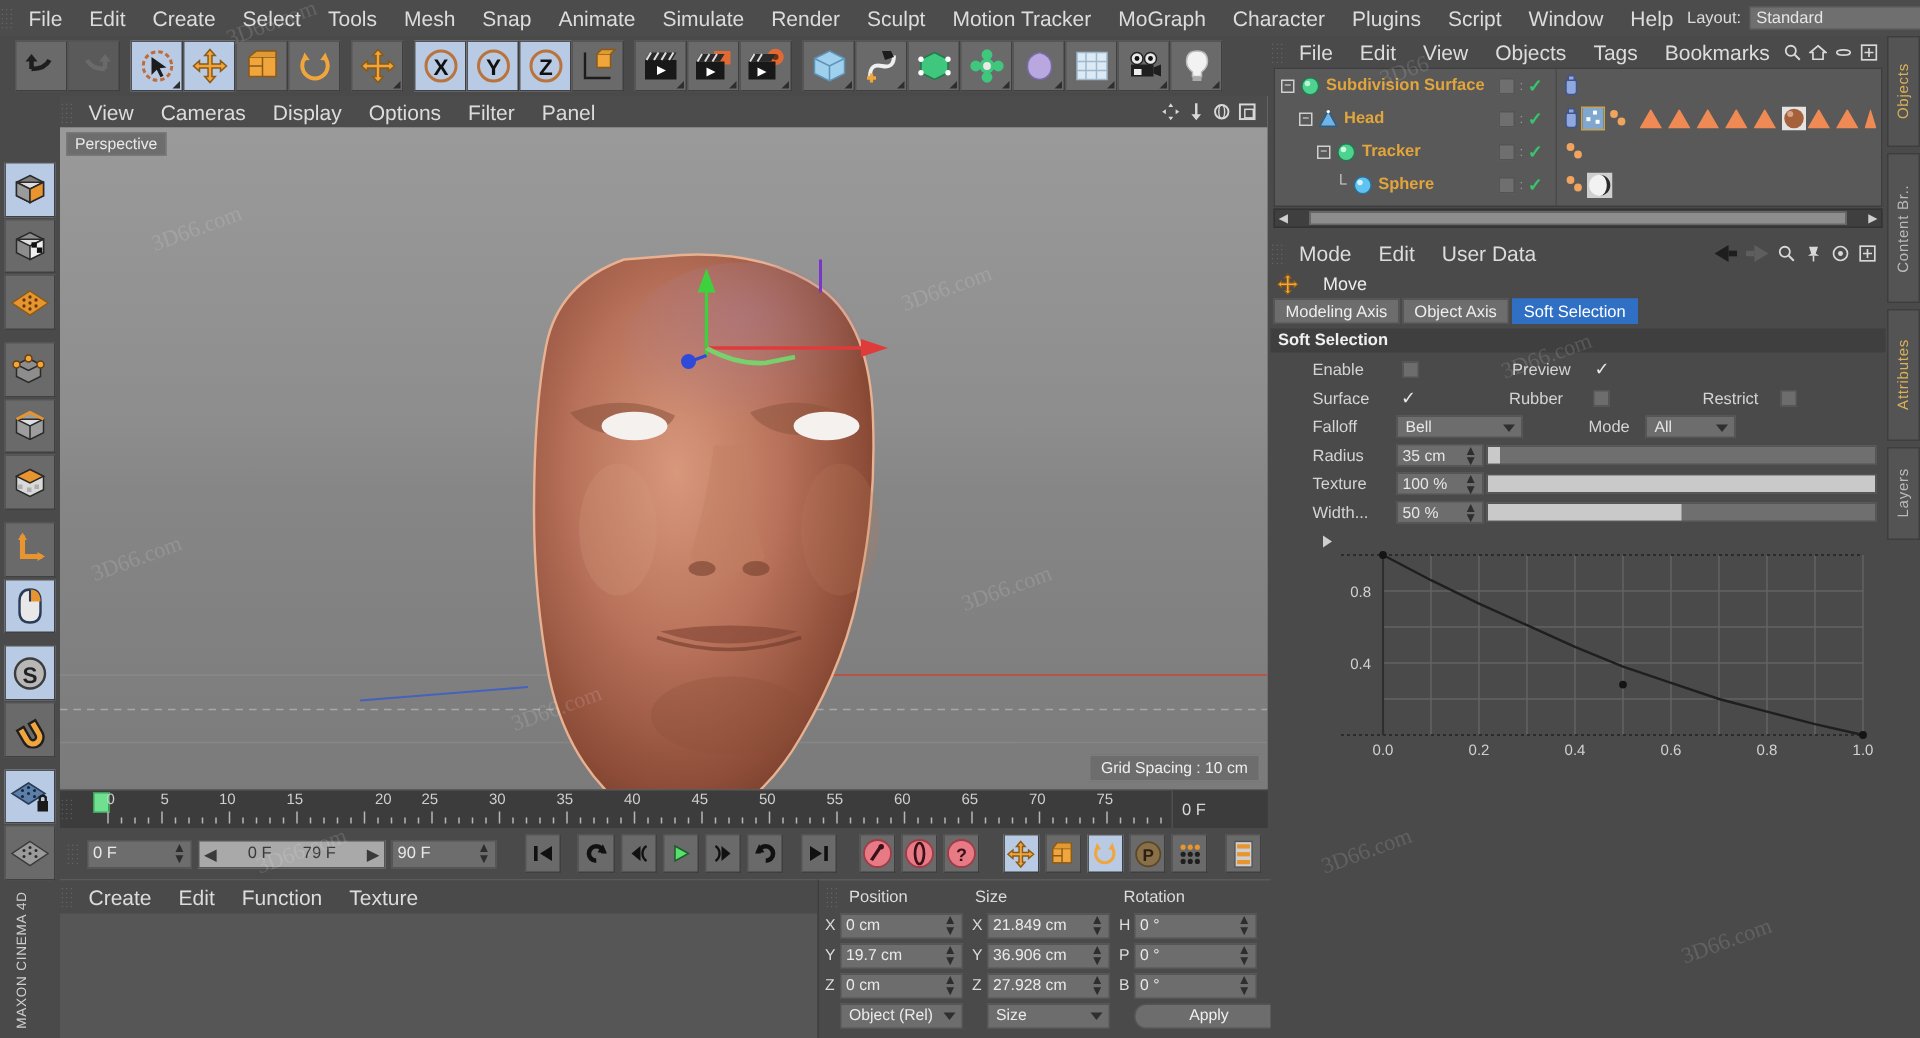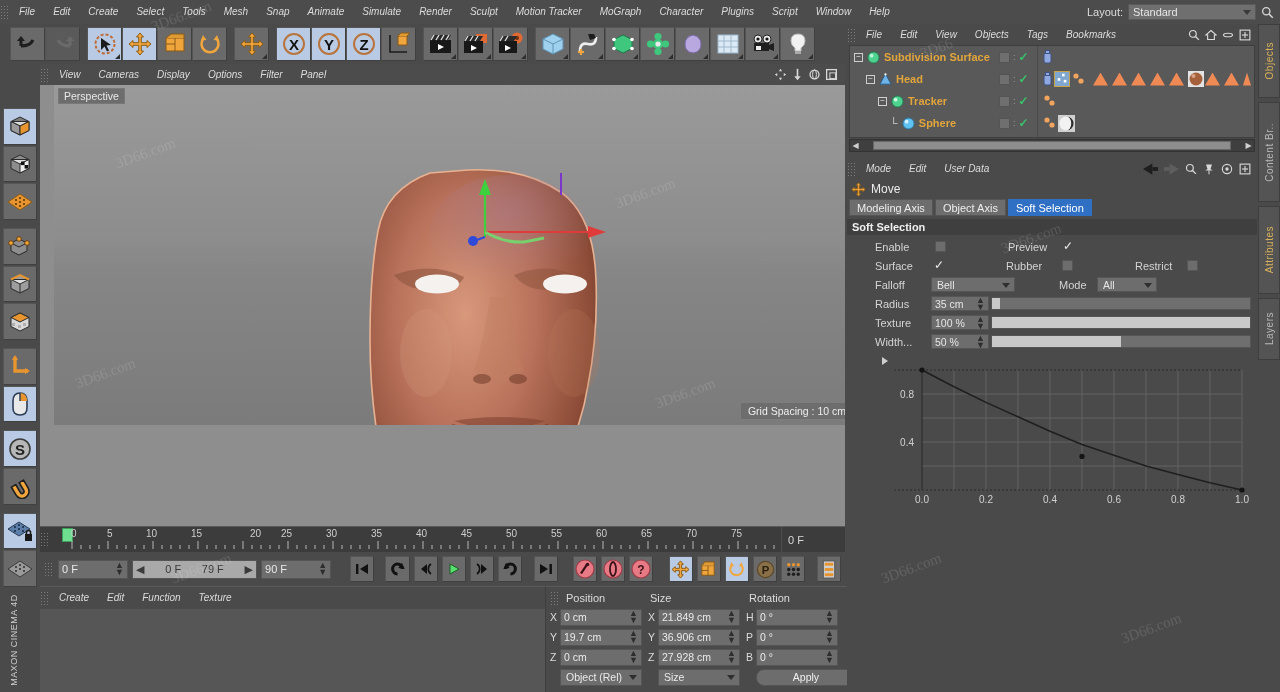--- a/index.html
+++ b/index.html
@@ -20,21 +20,21 @@
     background-image: radial-gradient(#8d8d8d 0.5px, transparent 0.6px);
     background-size: 3px 3px;
     opacity: .75;
   }
   .menubar {
     display: flex; align-items: center; gap: 0;
     height: 24px; background: #4c4c4c;
   }
   .menubar .mi {
     padding: 0 9px; height: 24px; line-height: 24px;
-    color: #dcdcdc; font-size: 10px; white-space: nowrap; cursor: default; font-style: italic;
+    color: #dcdcdc; font-size: 14px; white-space: nowrap; cursor: default;
   }
 
   
   #topmenu {
     position: absolute; left: 0; top: 0; width: 1280px; height: 24px;
     background: #4c4c4c; display: flex; align-items: center;
   }
   #topmenu .right {
     margin-left: auto; display: flex; align-items: center; gap: 5px;
     padding-right: 6px;
@@ -90,21 +90,21 @@
   #viewport {
     position: absolute; left: 40px; top: 64px; width: 805px; height: 462px;
     background: #8e8e8e; overflow: hidden;
   }
   #vpmenu {
     position: absolute; left: 0; top: 0; width: 805px; height: 21px;
     background: #4c4c4c; display: flex; align-items: center;
   }
   #vpmenu .vpicons { margin-left: auto; display: flex; gap: 4px; padding-right: 7px; }
   #vpcanvas {
-    position: absolute; left: 14px; top: 21px; width: 805px; height: 340px;
+    position: absolute; left: 0; top: 21px; width: 805px; height: 441px;
     background: linear-gradient(180deg,#9a9a9a 0%, #8d8d8d 45%, #868686 55%, #7b7b7b 100%);
     overflow: hidden;
   }
   .vplabel {
     position: absolute; left: 4px; top: 3px;
     background: #6d6d6d; color: #e9e9e9; font-size: 10.5px;
     padding: 1px 5px; border: 1px solid #787878;
   }
   .gridspacing {
     position: absolute; right: 5px; bottom: 5px;
@@ -259,21 +259,21 @@
   .arrowbtn { width: 11px; color: #cfcfcf; font-size: 8px; text-align: center; }
 
   
   #attrman {
     position: absolute; left: 847px; top: 158px; width: 410px; height: 530px;
     background: #4a4a4a;
   }
   #attrmenu { height: 21px; display: flex; align-items: center; }
   #attrmenu .aicons { margin-left: auto; display: flex; gap: 6px; padding-right: 6px; align-items: center; }
   .attrtitle {
-    height: 20px; display: flex; align-items: center; gap: 5px;
+    height: 20px; display: flex; align-items: center; gap: 16px;
     padding-left: 4px; font-size: 12px; color: #ececec;
   }
   .tabrow { display: flex; gap: 2px; padding: 0 2px; height: 17px; }
   .tabrow .tab {
     height: 17px; background: #6d6d6d; border: 1px solid #555;
     display: flex; align-items: center; padding: 0 7px;
     font-size: 11px; color: #ededed;
   }
   .tabrow .tab.sel { background: #2f6fc4; border-color: #2f6fc4; color: #fff; }
   .sectionhdr {

